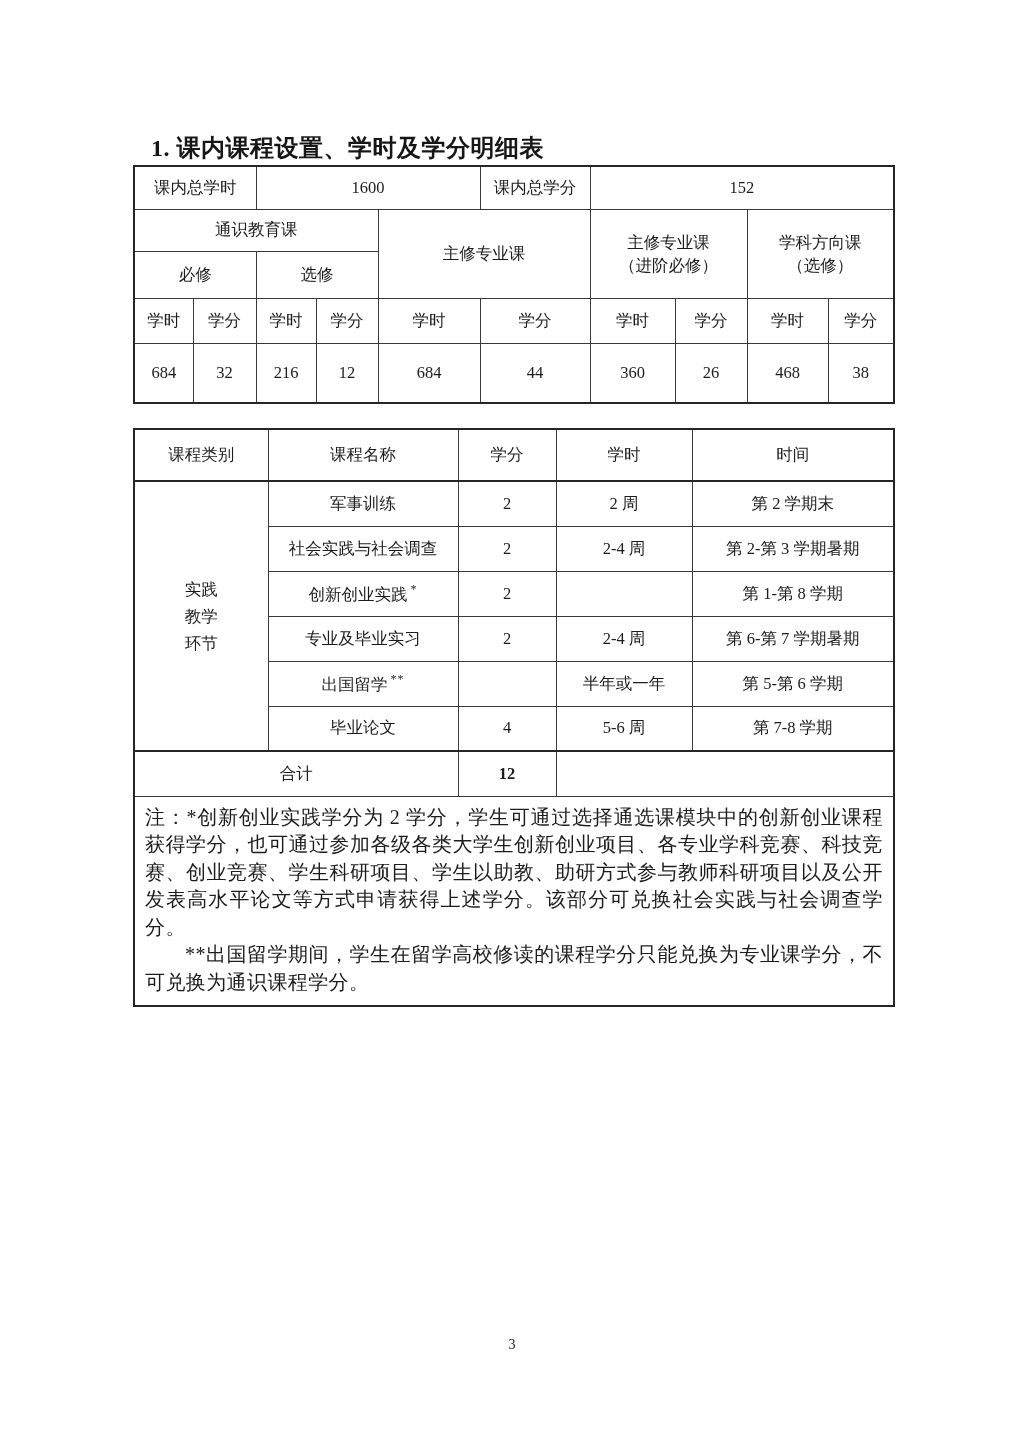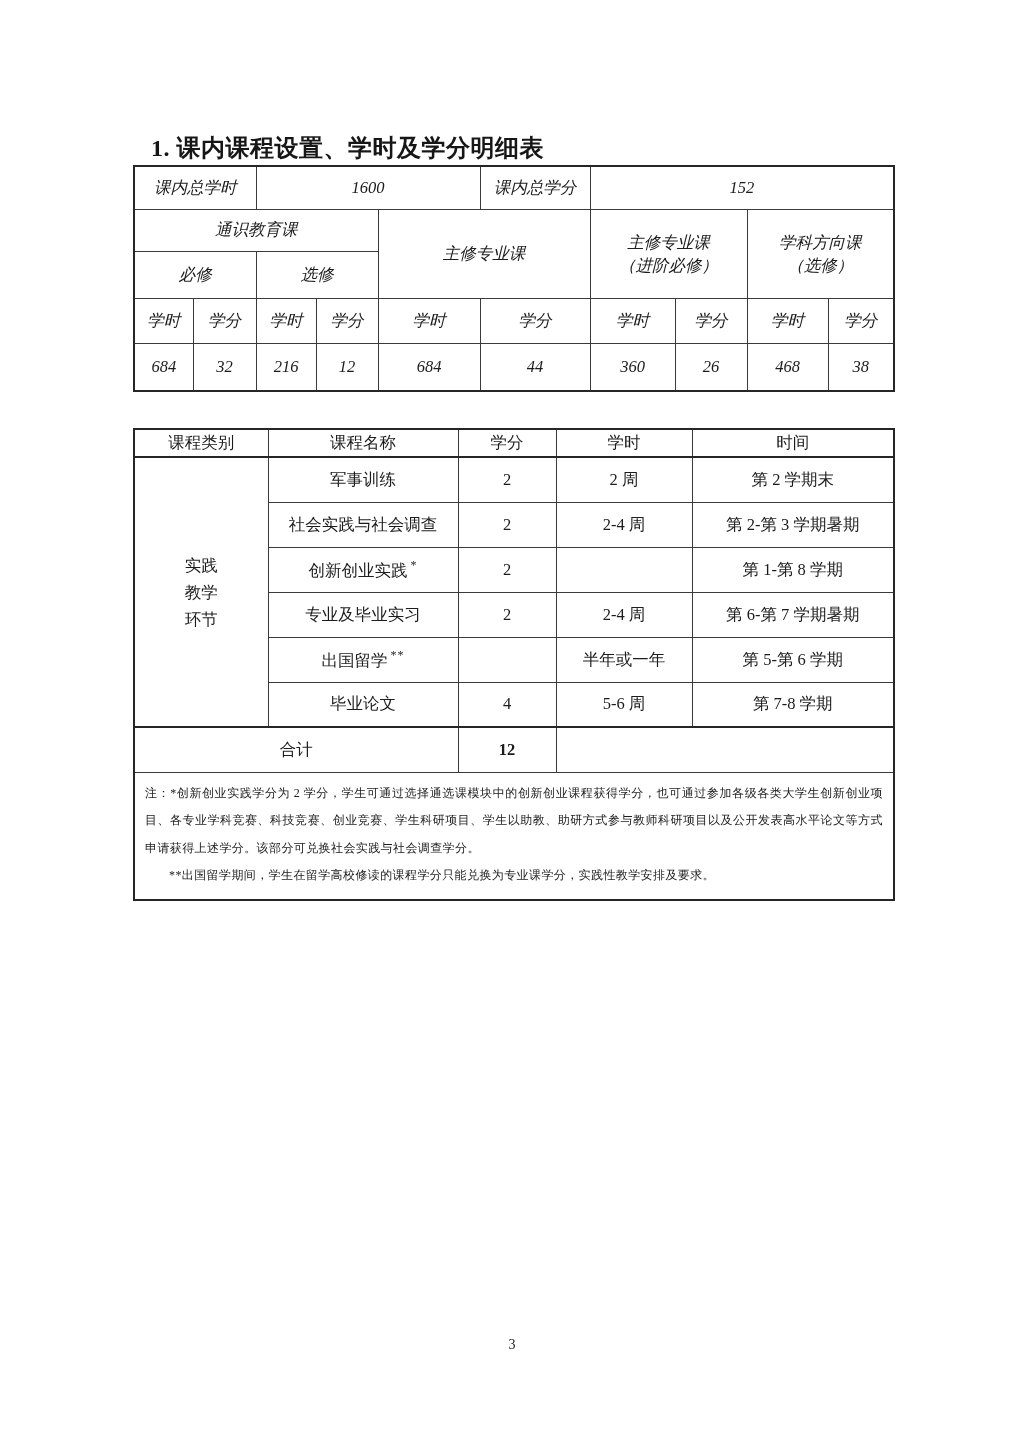--- a/index.html
+++ b/index.html
@@ -14,42 +14,42 @@
     letter-spacing:0.5px; white-space:pre; color:#161616;
   }
   #title1 { left:151px; top:132px; }
   #title2 { left:151px; top:395px;margin-top:39px; }
 
   table { position:absolute; border-collapse:collapse; table-layout:fixed; background:#fff; }
   td {
     border:1px solid #3a3a3a; text-align:center; vertical-align:middle;
     font-size:16.5px; padding:0 2px; color:#1c1c1c;
   }
-  .t1 { left:133px; top:165px; width:760px; border:2px solid #262626;font-style:italic; }
+  .t1 { left:133px; top:165px; width:760px; border:2px solid #262626; }
   .t2 { left:133px; top:428px; width:760px; border:2px solid #262626; }
 
   .t1 tr.r1 td { height:43px; }
   .t1 tr.r2 td { height:42px; }
   .t1 tr.r3 td { height:47px;margin-top:16px; }
   .t1 tr.r4 td { height:45px; }
-  .t1 tr.r5 td { height:48px; }
-
-  .t2 tr.hdr td { height:28px; border-bottom:2px solid #262626; }
+  .t1 tr.r5 td { height:60px; }
+
+  .t2 tr.hdr td { height:52px; border-bottom:2px solid #262626; }
   .t2 tr.datarow td { height:45px; }
   .t2 tr.total td { height:45px; border-top:2px solid #262626; }
   .bold { font-weight:700; }
 
   .two-line span { display:block; line-height:23px; }
   .cat-cell span { display:block; line-height:27px; }
 
   sup.star { font-size:12px; vertical-align:super; margin-left:3px; letter-spacing:1px; }
 
   .note-cell {
     text-align:justify; padding:7px 10px 9px 10px;
-    font-size:12px; line-height:27.5px; letter-spacing:0.4px;
+    font-size:20px; line-height:27.5px; letter-spacing:0.4px;
   }
   .note-cell p { text-align:justify; }
   .note-cell p.p2 { text-indent:2em; }
 
   .pagenum {
     position:absolute; top:1337px; left:0; width:100%;
     text-align:center; font-size:14px; color:#222;
   }
 </style>
 </head>
@@ -182,21 +182,21 @@
       <td>第 7-8 学期</td>
     </tr>
     <tr class="total">
       <td colspan="2">合计</td>
       <td class="bold">12</td>
       <td colspan="2"></td>
     </tr>
     <tr>
       <td colspan="5" class="note-cell">
         <p class="p1">注：*创新创业实践学分为 2 学分，学生可通过选择通选课模块中的创新创业课程获得学分，也可通过参加各级各类大学生创新创业项目、各专业学科竞赛、科技竞赛、创业竞赛、学生科研项目、学生以助教、助研方式参与教师科研项目以及公开发表高水平论文等方式申请获得上述学分。该部分可兑换社会实践与社会调查学分。</p>
-        <p class="p2">**出国留学期间，学生在留学高校修读的课程学分只能兑换为专业课学分，实践性教学安排及要求。</p>
+        <p class="p2">**出国留学期间，学生在留学高校修读的课程学分只能兑换为专业课学分，不可兑换为通识课程学分。</p>
       </td>
     </tr>
   </tbody>
     </table>
 
   <div class="pagenum">3</div>
 
 </div>
 
 </body></html>

